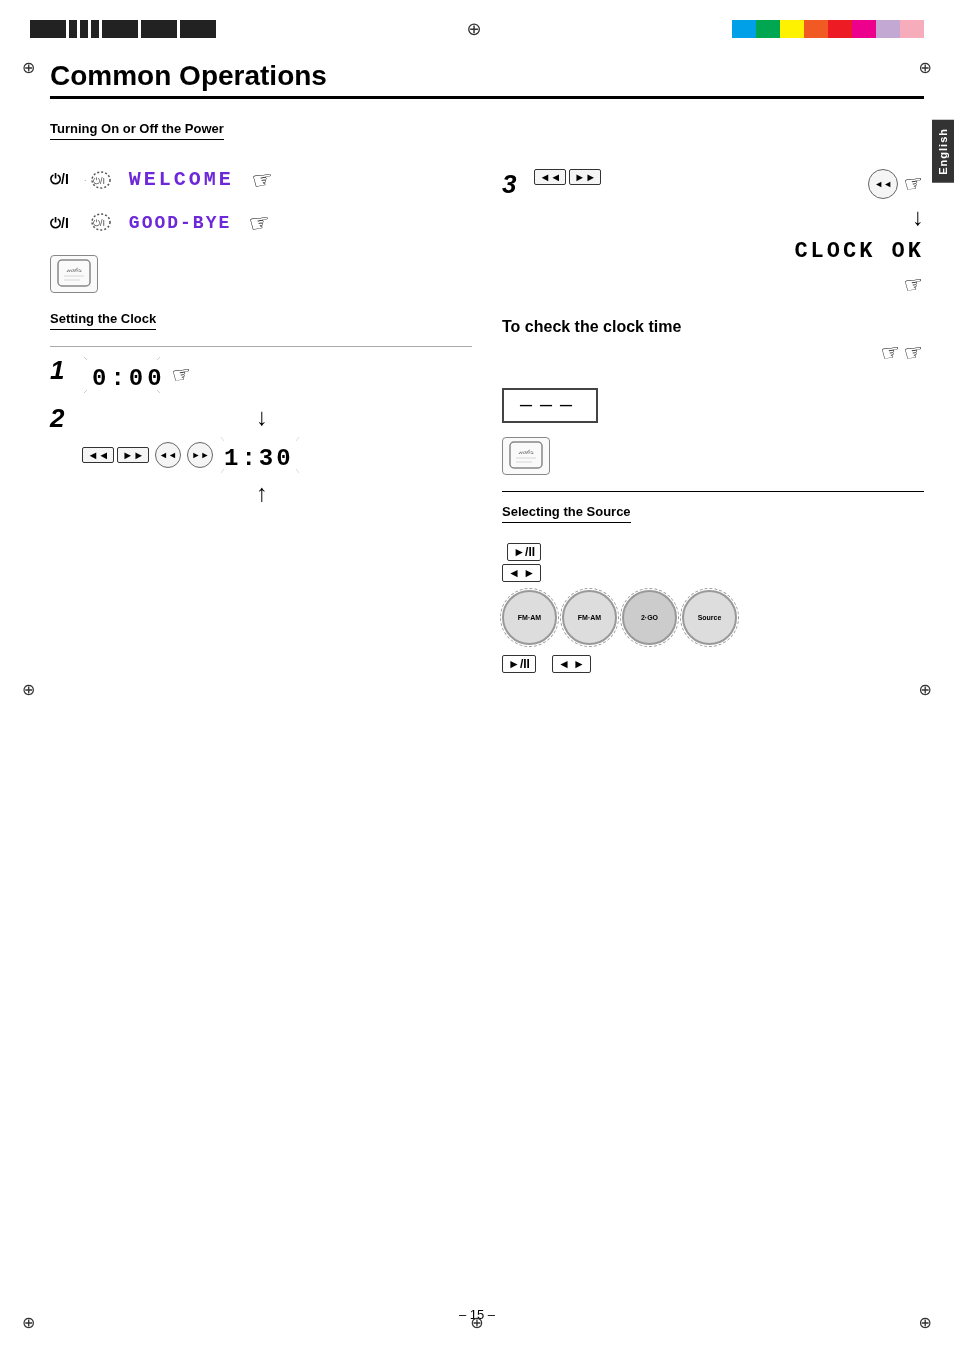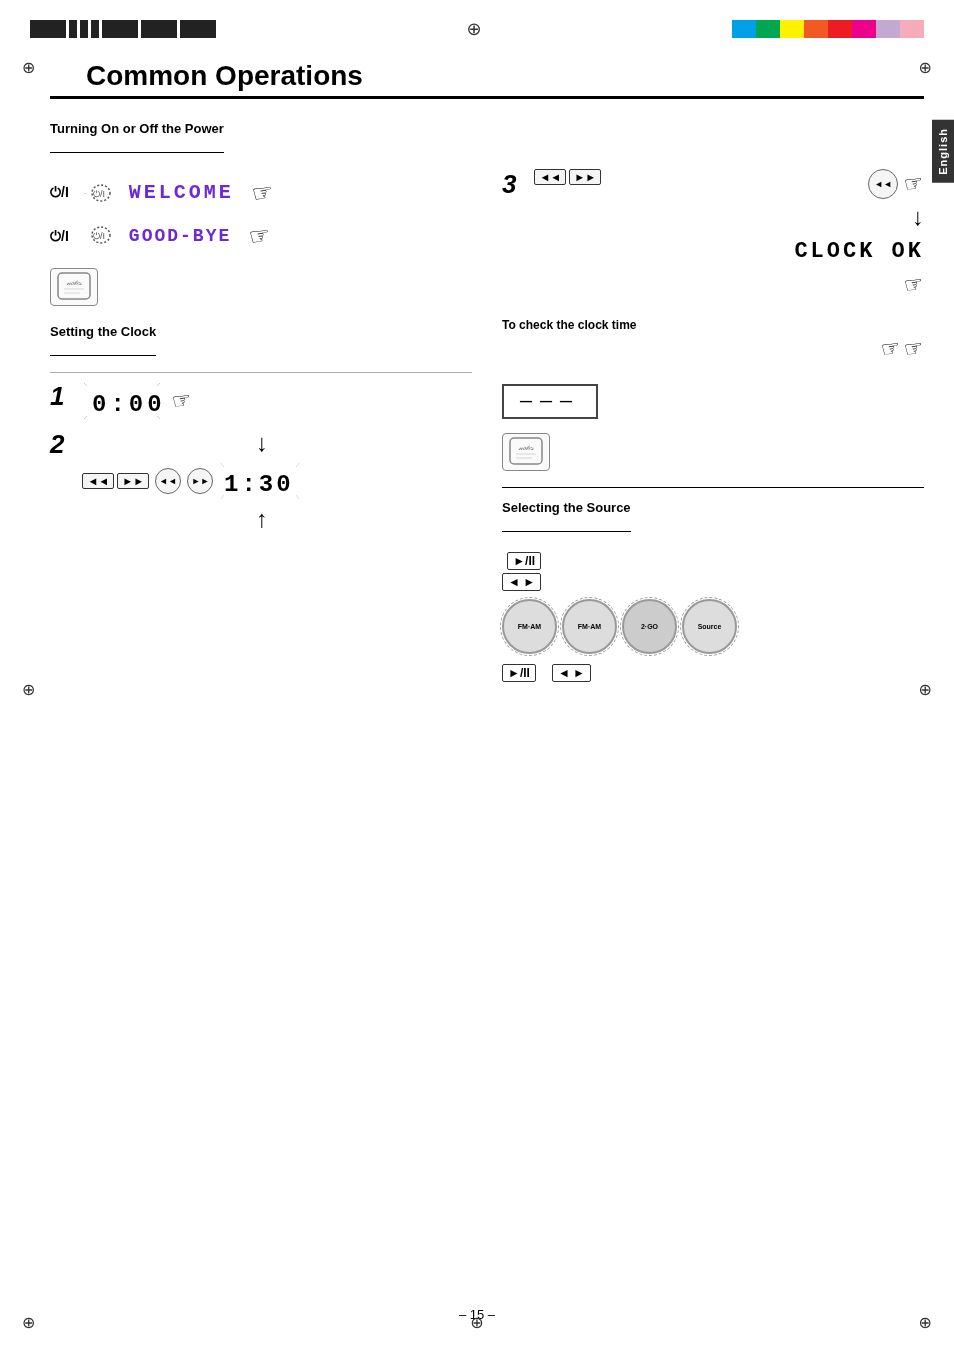--- a/index.html
+++ b/index.html
@@ -46,21 +46,20 @@
       bottom: 80px;
     }
 
     
     .page-title {
       font-size: 28px;
       font-weight: 900;
       color: #000;
       margin-bottom: 4px;
       font-family: Arial Black, Arial, sans-serif;
-      margin-left: 36px;
     }
     .title-underline {
       height: 3px;
       background: #000;
       margin-bottom: 20px;
     }
 
     
     .two-col {
       display: flex;
@@ -73,21 +72,21 @@
     .col-right {
       flex: 1;
     }
 
     
     .section-title {
       font-size: 13px;
       font-weight: bold;
       color: #000;
       border-bottom: 1.5px solid #000;
-      padding-bottom: 16px;
+      padding-bottom: 3px;
       margin-bottom: 10px;
       display: inline-block;
     }
 
     
     .diagram-block {
       margin-bottom: 14px;
       position: relative;
     }
 
@@ -130,21 +129,21 @@
     
     .diagram-row {
       display: flex;
       align-items: center;
       gap: 10px;
       margin: 6px 0;
     }
 
     
     .sub-label {
-      font-size: 12px;
+      font-size: 16px;
       font-weight: bold;
       color: #000;
       margin: 20px 0 3px 0;
     }
 
     
     .lang-tab {
       position: absolute;
       right: 0;
       top: 120px;

